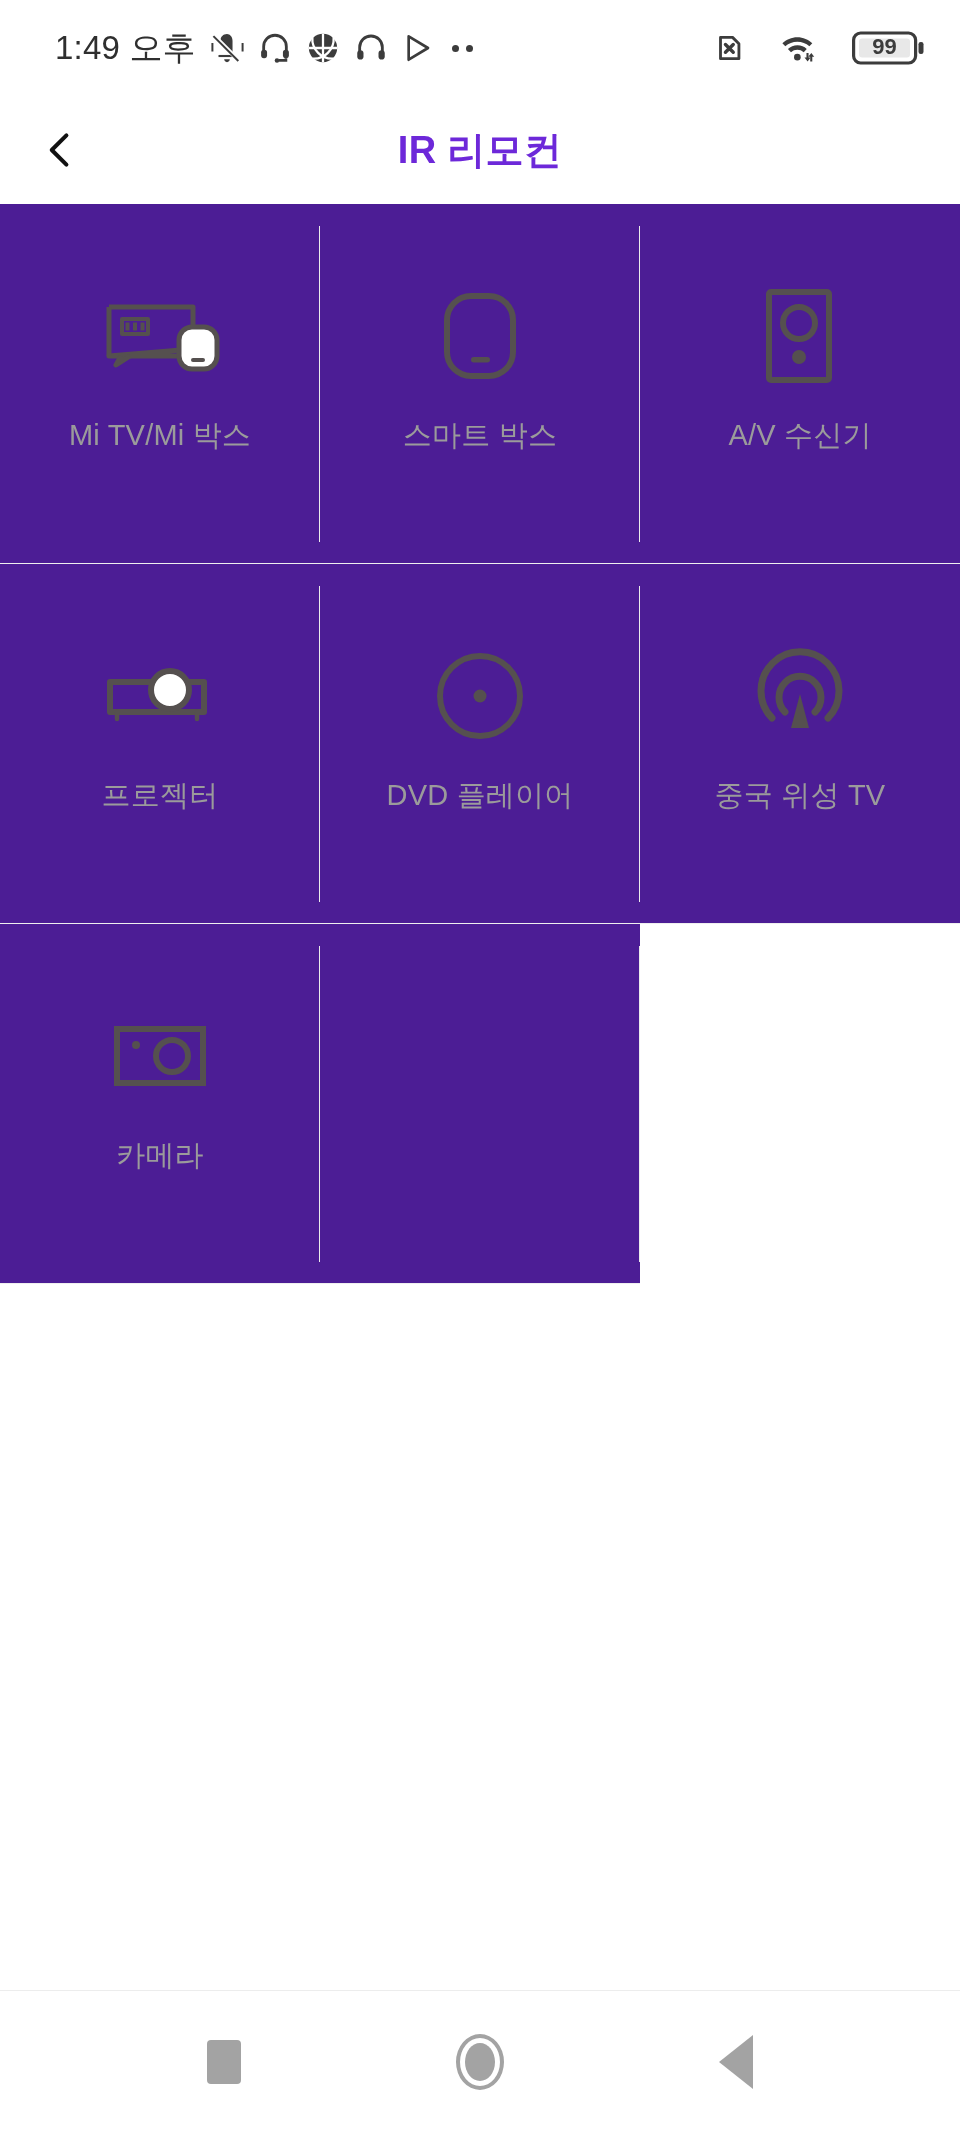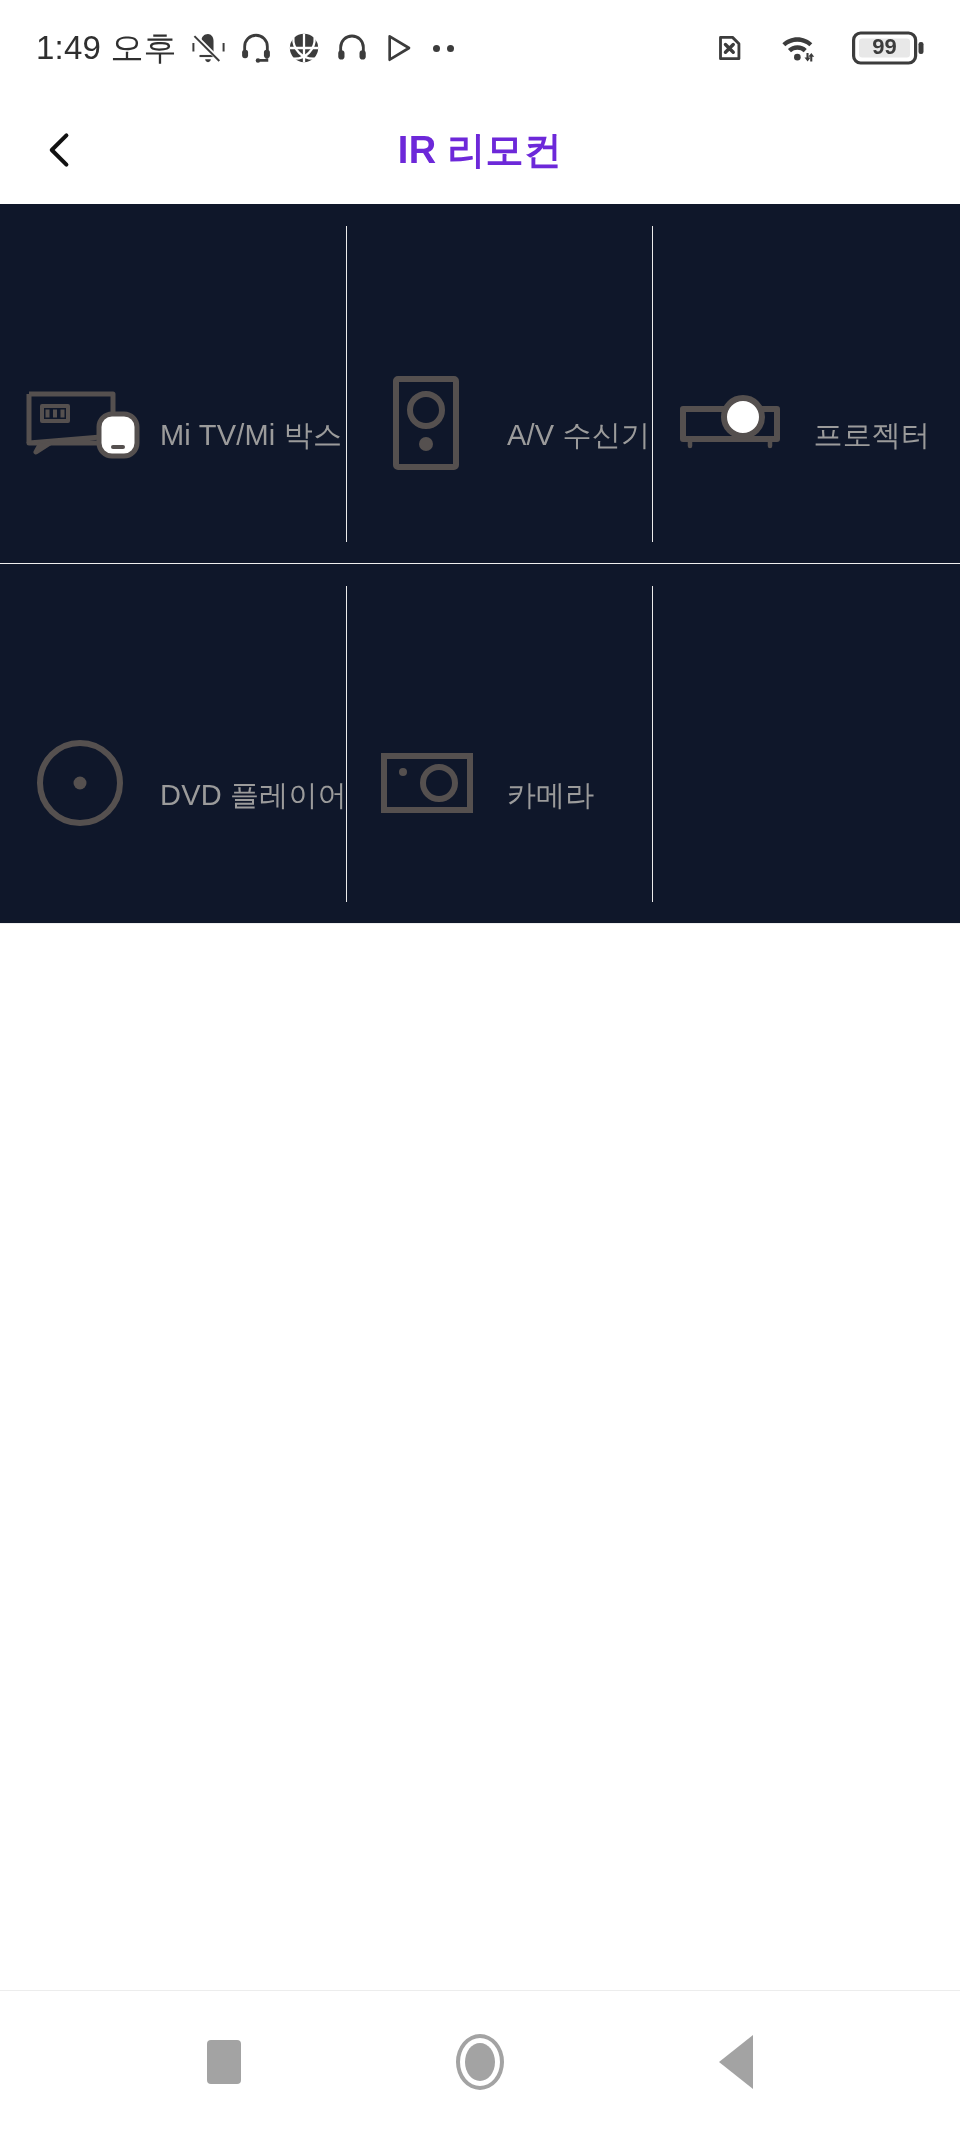--- a/index.html
+++ b/index.html
@@ -13,21 +13,21 @@
     position: relative;
     width: 960px; height: 2133px;
     background: #ffffff;
     display: flex; flex-direction: column;
   }
 
   
   .status-bar {
     height: 96px;
     display: flex; align-items: center;
-    padding: 0 34px 0 36px;
+    padding: 0 34px 0 55px;
     flex: 0 0 auto;
   }
   .status-left {
     display: flex; align-items: center; gap: 14px;
     flex: 1 1 auto; min-width: 0;
   }
   .status-time {
     font-size: 33px; color: #2f2f2f; letter-spacing: .2px;
     white-space: nowrap; font-weight: 400;
   }
@@ -68,25 +68,25 @@
   
   .grid-wrap { flex: 1 1 auto; position: relative; }
   .grid {
     display: grid;
     grid-template-columns: repeat(3, 1fr);
     grid-auto-rows: 360px;
     width: 960px;
   }
   .cell {
     position: relative;
-    display: flex; 
+    display: flex; flex-direction: column;
     align-items: center; justify-content: flex-start;
     padding-top: 78px;
     cursor: pointer;
-    background: #0f172a;
+    background: #4c1d95;
   }
   .cell.empty { cursor: default; }
   
   .cell::after {
     content: "";
     position: absolute;
     right: 0; top: 22px; bottom: 22px;
     width: 1px; background: #ebebeb;
   }
   .cell:nth-child(3n)::after { display: none; }
@@ -235,20 +235,29 @@
             <rect x="96" y="68" width="14" height="4" rx="2" fill="#55504f" stroke="none"></rect>
           </svg>
         </div>
         <div class="cell-label">Mi TV/Mi 박스</div>
       </div>
 
 
 
 
 
+      <div class="cell">
+        <div class="icon-box">
+          <svg width="82" height="96" viewBox="0 0 82 96" fill="none" stroke="#55504f" stroke-width="6">
+            <rect x="8" y="8" width="66" height="80" rx="24"></rect>
+            <rect x="32" y="69" width="19" height="5.5" rx="2.7" fill="#55504f" stroke="none"></rect>
+          </svg>
+        </div>
+        <div class="cell-label">스마트 박스</div>
+      </div>
 
       <div class="cell">
         <div class="icon-box">
           <svg width="78" height="102" viewBox="0 0 78 102" fill="none" stroke="#55504f" stroke-width="6">
             <rect x="8" y="7" width="60" height="88" rx="2"></rect>
             <circle cx="38" cy="38" r="16" stroke-width="6"></circle>
             <circle cx="38" cy="72" r="7" fill="#55504f" stroke="none"></circle>
           </svg>
         </div>
         <div class="cell-label">A/V 수신기</div>
@@ -268,20 +277,30 @@
       <div class="cell">
         <div class="icon-box">
           <svg width="100" height="100" viewBox="0 0 100 100" fill="none">
             <circle cx="50" cy="50" r="40" stroke="#55504f" stroke-width="6"></circle>
             <circle cx="50" cy="50" r="6.5" fill="#55504f"></circle>
           </svg>
         </div>
         <div class="cell-label">DVD 플레이어</div>
       </div>
 
+      <div class="cell">
+        <div class="icon-box">
+          <svg width="100" height="100" viewBox="0 0 100 100" fill="none">
+            <path d="M22 72a39 39 0 1 1 56 0" stroke="#55504f" stroke-width="7" stroke-linecap="round"></path>
+            <path d="M35 66a21 21 0 1 1 30 0" stroke="#55504f" stroke-width="7" stroke-linecap="round"></path>
+            <path d="M50 48l9 34H41z" fill="#55504f"></path>
+          </svg>
+        </div>
+        <div class="cell-label">중국 위성 TV</div>
+      </div>
 
       <div class="cell">
         <div class="icon-box">
           <svg width="104" height="72" viewBox="0 0 104 72" fill="none" stroke="#55504f" stroke-width="6">
             <rect x="9" y="9" width="86" height="54"></rect>
             <circle cx="64" cy="36" r="16"></circle>
             <circle cx="28" cy="25" r="4" fill="#55504f" stroke="none"></circle>
           </svg>
         </div>
         <div class="cell-label">카메라</div>

